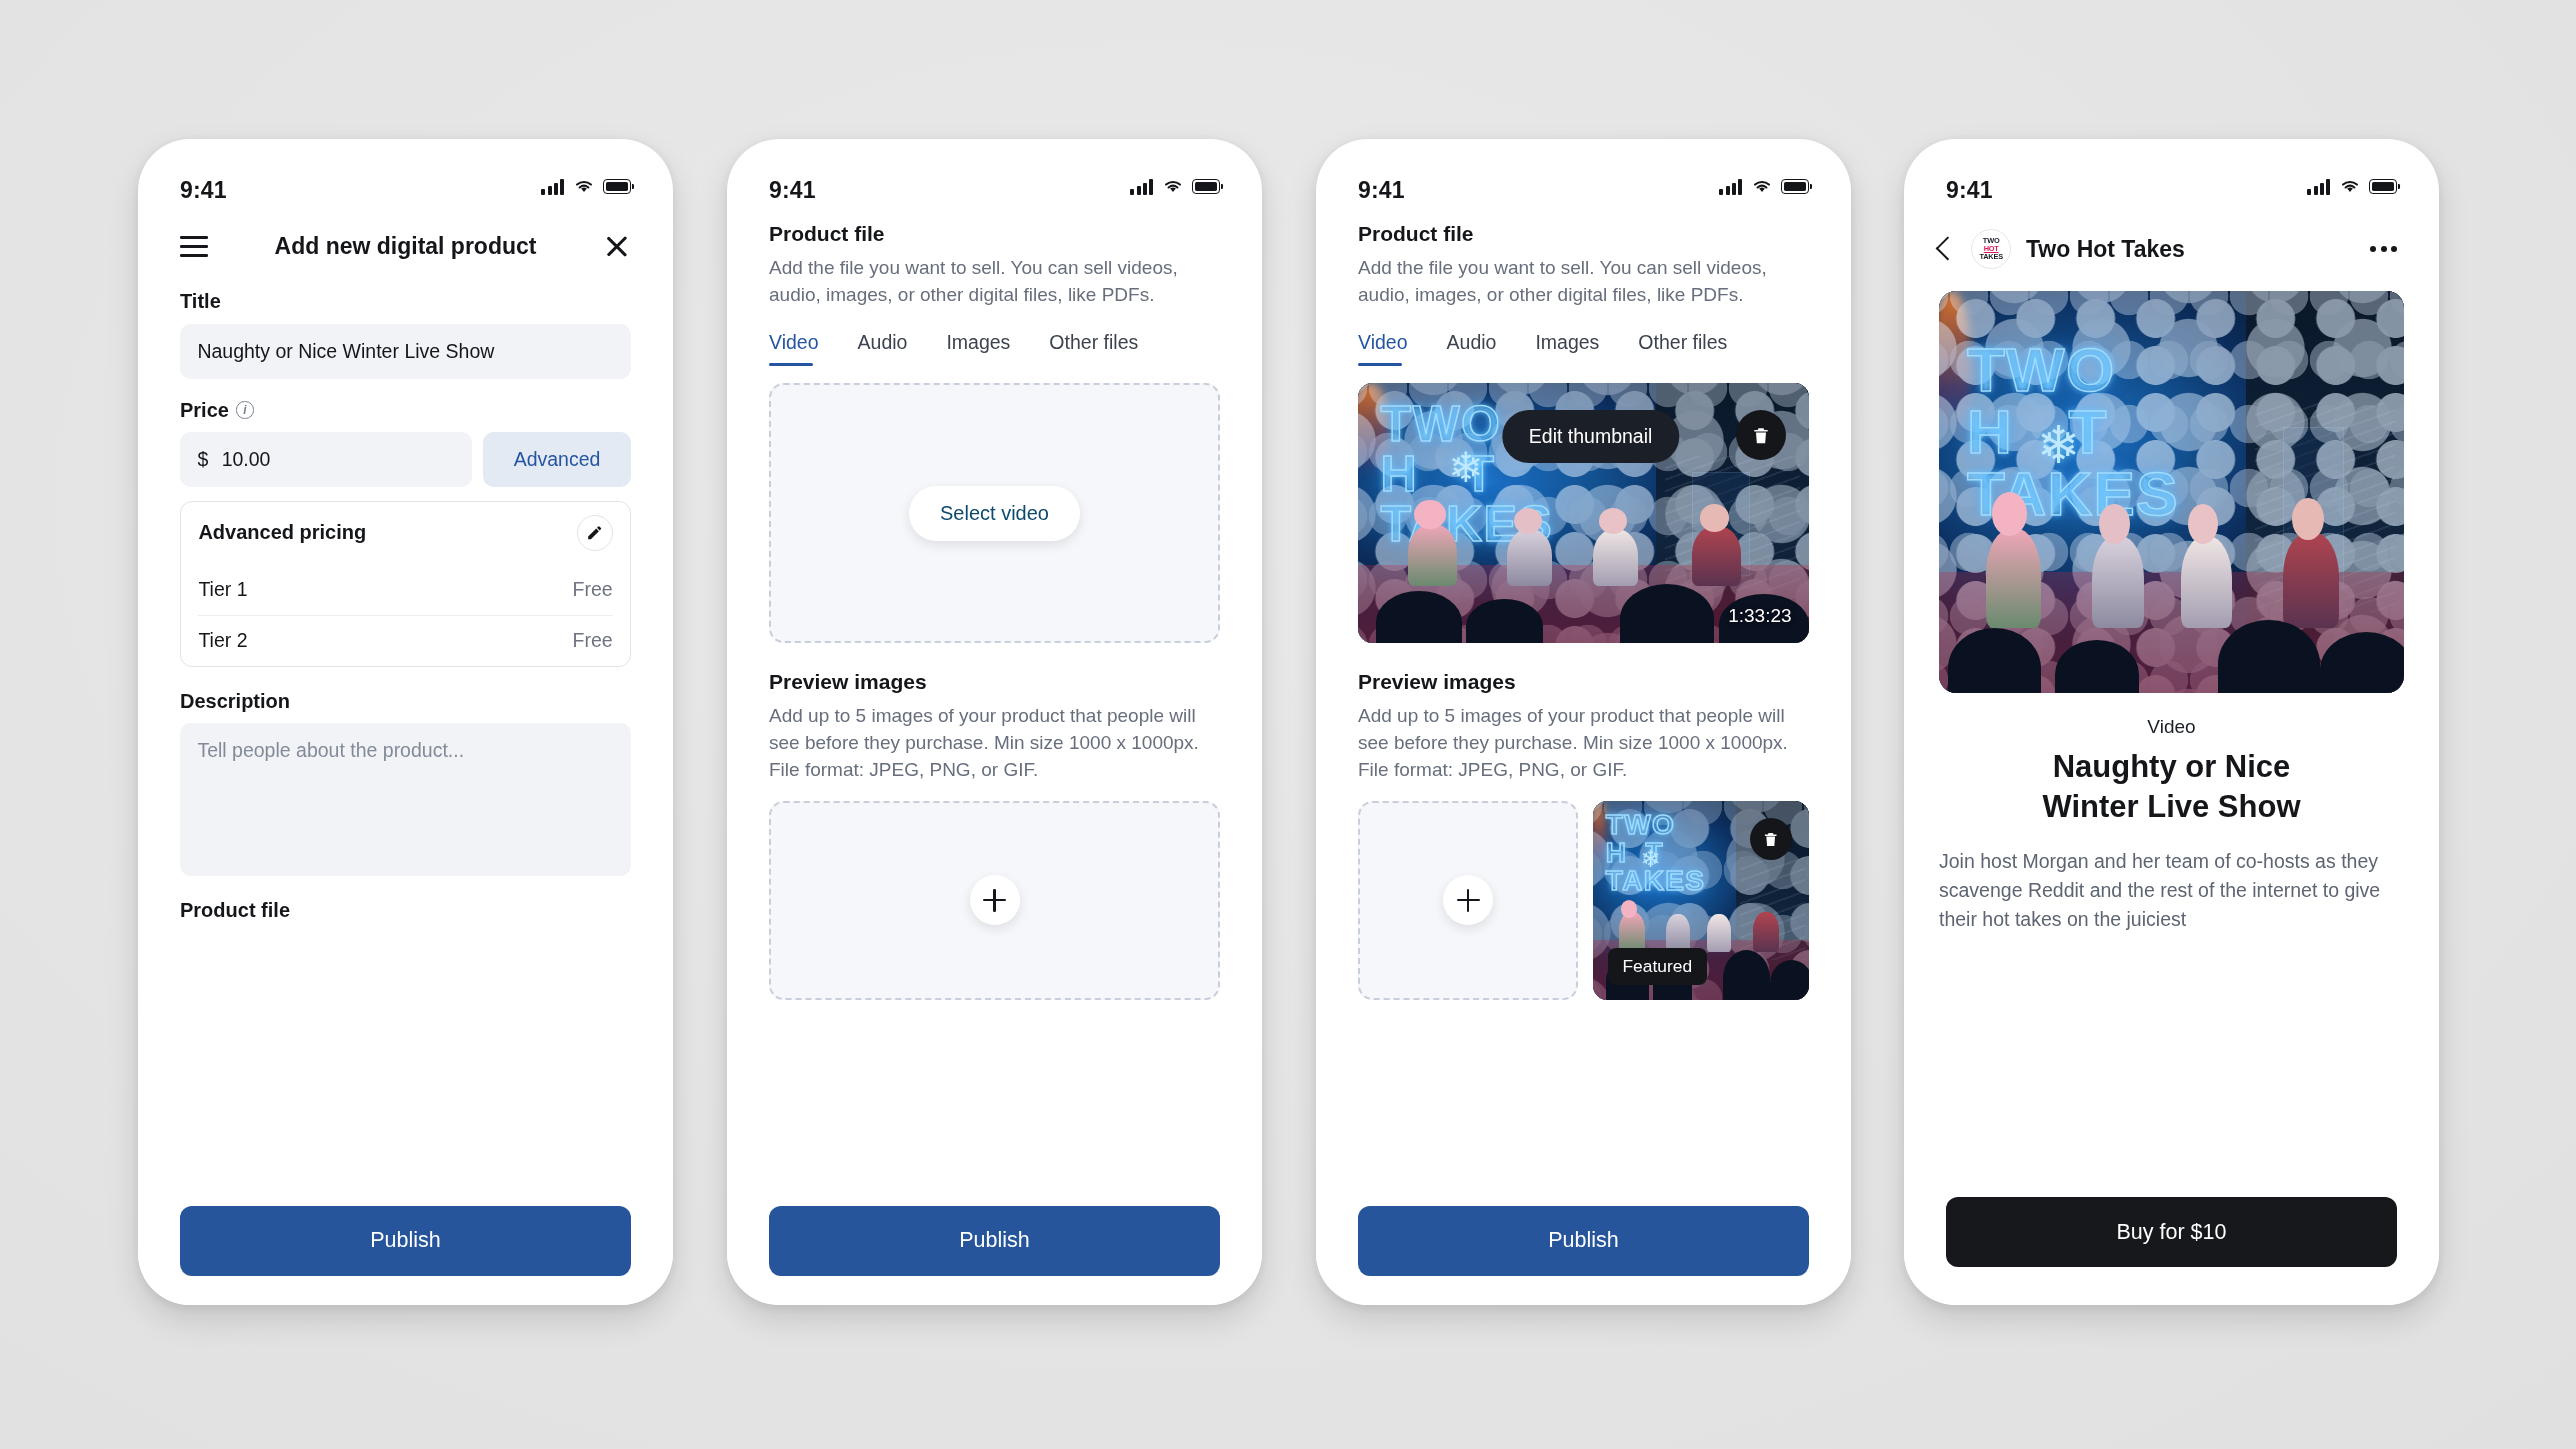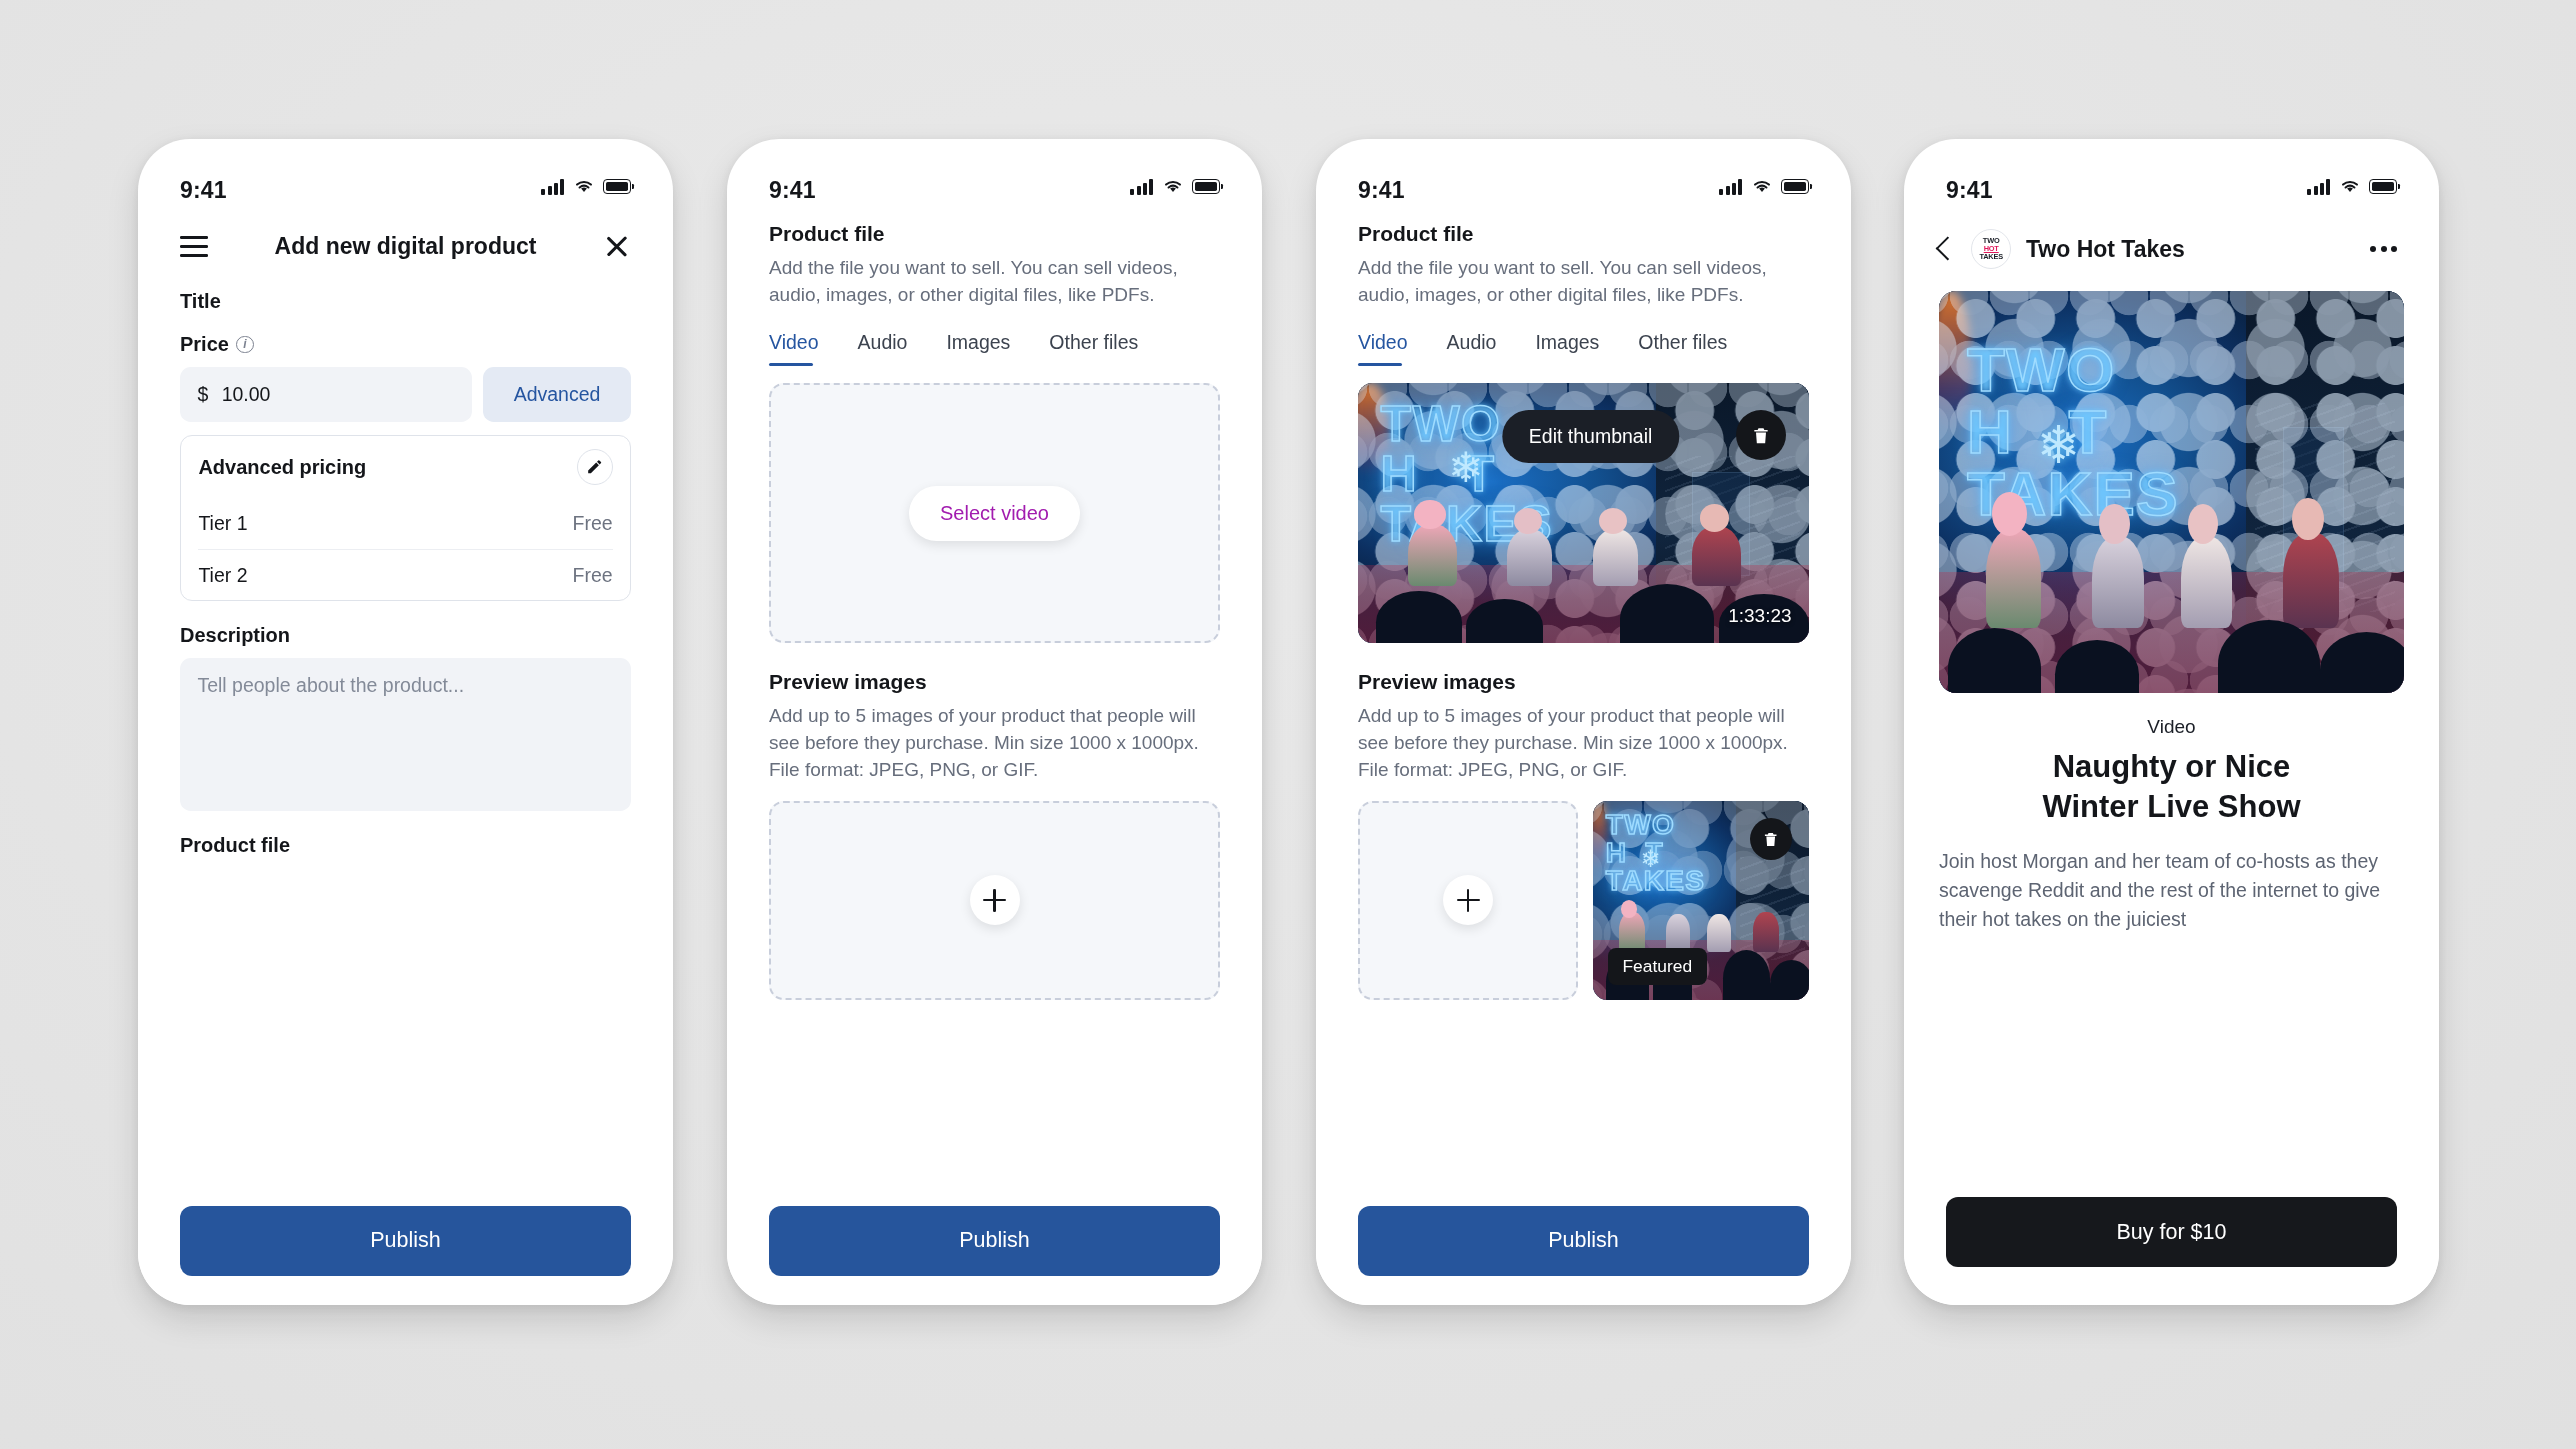--- a/index.html
+++ b/index.html
@@ -113,21 +113,21 @@
          position: relative; }
   .tab.active { color:#2555a0; font-weight: 400; }
   .tab.active::after { content:""; position:absolute; left:0; bottom:0; width: 44px; height: 3.4px;
                        background:#2555a0; border-radius: 2px; }
 
   .drop {
     margin-top: 17.4px; border: 2.3px dashed #c8cedb; border-radius: 14.8px;
     background:#f5f7fa; display:flex; align-items:center; justify-content:center;
   }
   .pill-white {
-    background:#fff; border-radius: 34px; padding: 16px 31px; font-size: 20px; color:#a21caf;
+    background:#fff; border-radius: 34px; padding: 16px 31px; font-size: 20px; color:#0c4a6e;
     box-shadow: 0 4px 12px rgba(0,0,0,0.10); cursor:pointer;
   }
   .circ-plus {
     width: 50px; height: 50px; border-radius:50%; background:#fff;
     box-shadow: 0 4px 12px rgba(0,0,0,0.10);
     display:flex; align-items:center; justify-content:center; cursor:pointer;
     position: relative;
   }
   .circ-plus::before, .circ-plus::after { content:""; position:absolute; background:#14161a; border-radius:1.3px; }
   .circ-plus::before { width: 23px; height: 2.3px; }
@@ -245,20 +245,21 @@
             <span></span>
             <span></span>
             <span></span>
           </div>
         <div class="nav1-title">Add new digital product</div>
         <div class="xclose"></div>
       </div>
 
       <div class="pad" style="padding-top:12px;">
         <div class="f-label">Title</div>
+        <div class="input-box">Naughty or Nice Winter Live Show</div>
 
         <div class="f-label row" style="margin-top:20px;">
           <span>Price</span>
           <span class="info-i">i</span>
         </div>
         <div class="row2">
           <div class="input-box">
             <span>$</span>
             <span>10.00</span>
           </div>

